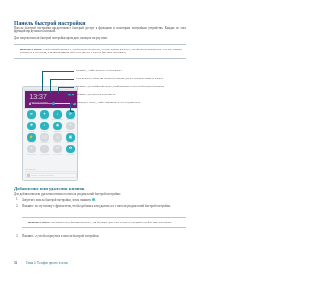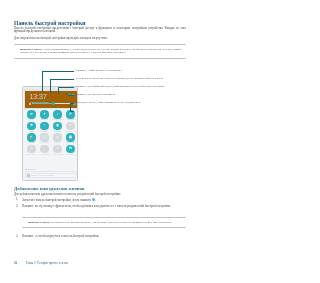--- a/index.html
+++ b/index.html
@@ -73,21 +73,21 @@
     border-radius:1.5px;
     box-sizing:border-box;
     overflow:hidden;
   }
   .phone-top-bar{
     position:absolute;left:0;top:0;width:100%;height:2.2px;
     background:#e8ecee;border-bottom:0.4px solid #dfe4e7;
   }
   .qs-panel{
     position:absolute;left:1.2px;top:2.6px;width:53.6px;height:19px;
-    background:#a16207;border:0.4px solid #dfe4e7;border-radius:1px;
+    background:#701a75;border:0.4px solid #dfe4e7;border-radius:1px;
     box-sizing:border-box;
     padding-left:35px;
   }
   .clock{
     position:absolute;left:4px;top:2.2px;
     font-family:"Liberation Sans", sans-serif;
     font-size:7.6px;line-height:7.6px;font-weight:300;
     color:#c9cdd0;letter-spacing:-.3px;
   }
   .clock-sub{

